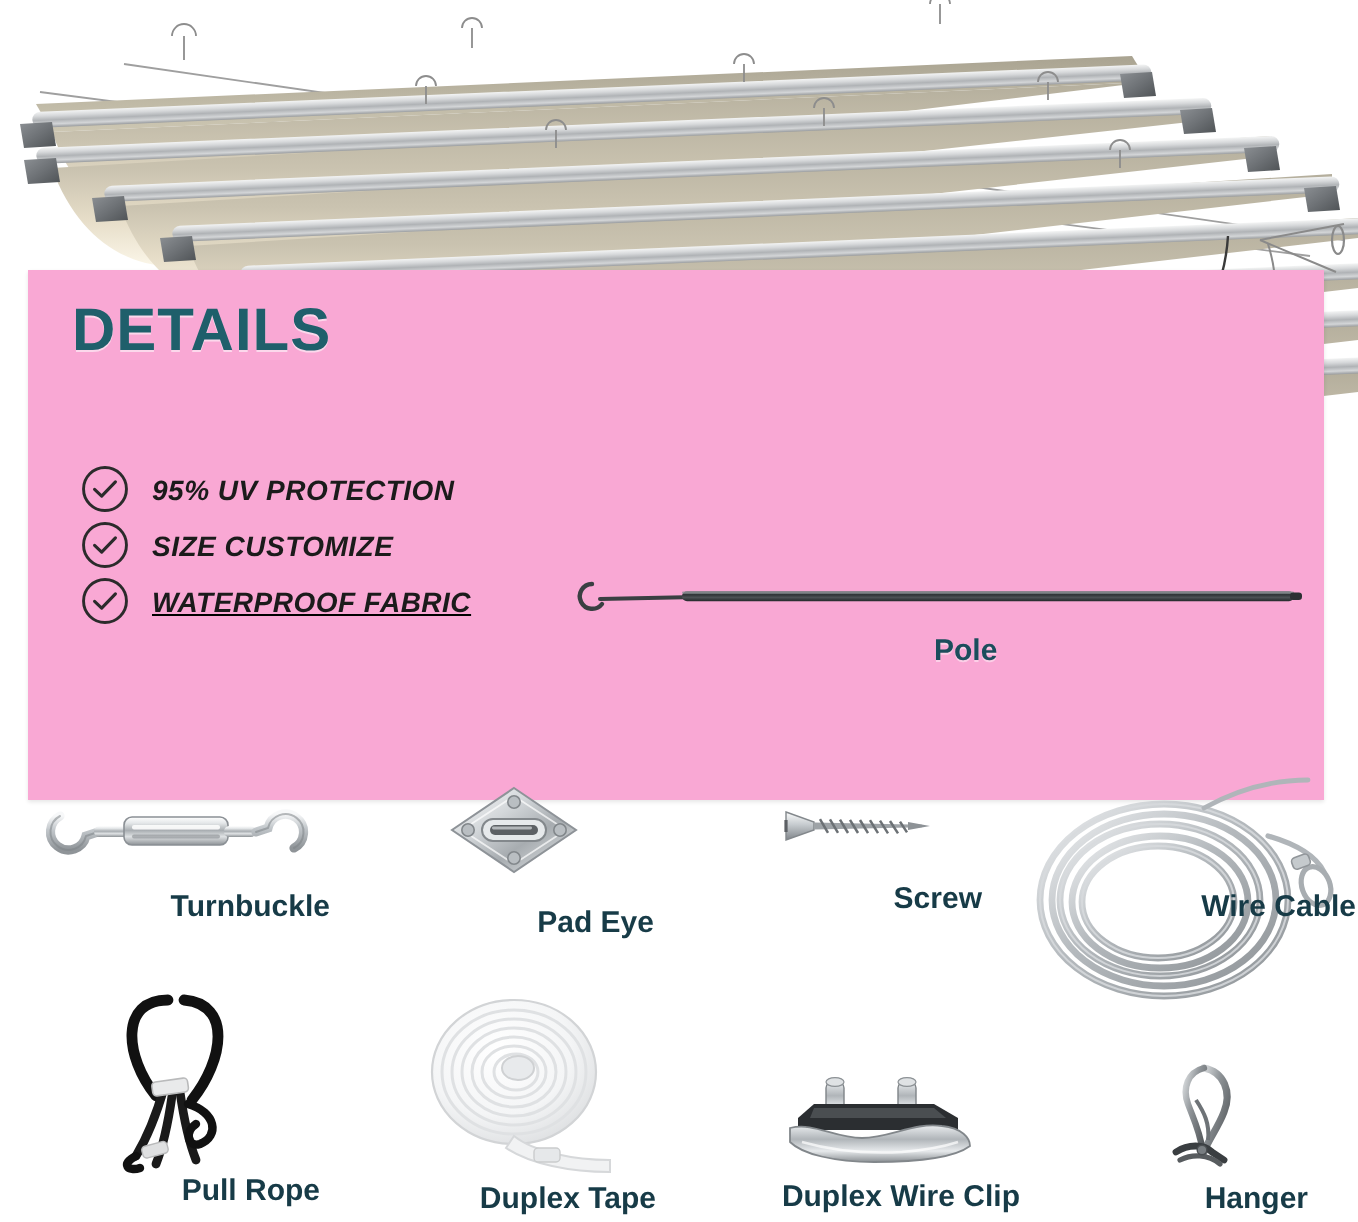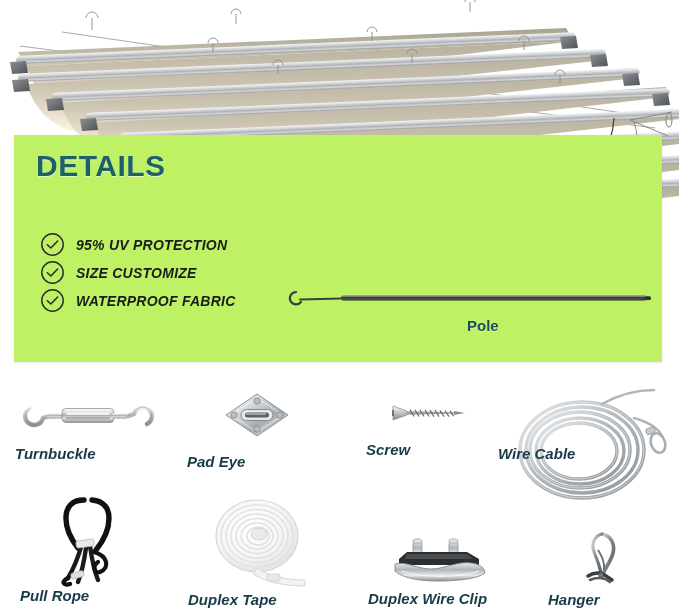--- a/index.html
+++ b/index.html
@@ -9,52 +9,52 @@
     background:#ffffff;
   }
   #stage{position:absolute;left:0;top:0;width:679px;height:611px;background:#fff;}
 
   
   #hero{position:absolute;left:0;top:0;width:679px;height:230px;overflow:hidden;}
   #hero svg{display:block;}
 
   
   #details-panel{
-    position:absolute;left:14px;top:135px;width:648px;height:227px;
-    background:#bef264;
+    position:absolute;left:14px;top:135px;width:648px;height:265px;
+    background:#f9a8d4;
     box-shadow:0 1px 2px rgba(0,0,0,.10);
   }
   #details-title{
     position:absolute;left:22px;top:14px;
     font-size:30px;font-weight:bold;letter-spacing:.5px;
     color:#1f5f6b;
     text-shadow:0 1px 0 rgba(255,255,255,.55);
   }
   .feature-row{
     position:absolute;left:26px;display:flex;align-items:center;gap:11px;
   }
   .feature-row .chk{width:25px;height:25px;flex:0 0 25px;display:block;}
   .feature-row .flabel{
     font-size:14px;font-weight:bold;font-style:italic;
     color:#1b1b1b;letter-spacing:.25px;white-space:nowrap;
   }
   #feat0{top:97px;}
   #feat1{top:125px;}
-  #feat2{top:153px;}
+  #feat2{top:153px;text-decoration:underline;}
 
   
   #pole-wrap{position:absolute;left:265px;top:148px;width:375px;height:60px;text-align:center;}
   #pole-label{
     position:absolute;left:188px;top:34px;
     font-size:15px;font-weight:bold;color:#1c4d5c;
     text-shadow:0 1px 0 rgba(255,255,255,.45);
   }
 
   
-  .acc{position:absolute;text-align:left;font-style:italic;}
+  .acc{position:absolute;text-align:right;}
   .acc .art{position:relative;margin:0 auto;}
   .acc .alabel{
     font-size:15px;font-weight:bold;color:#173b47;white-space:nowrap;
     line-height:1;
   }
   .acc.overlay-label .alabel{position:relative;z-index:3;}
   .acc svg{display:block;margin:0 auto;}
 </style>
 </head>
 <body>

